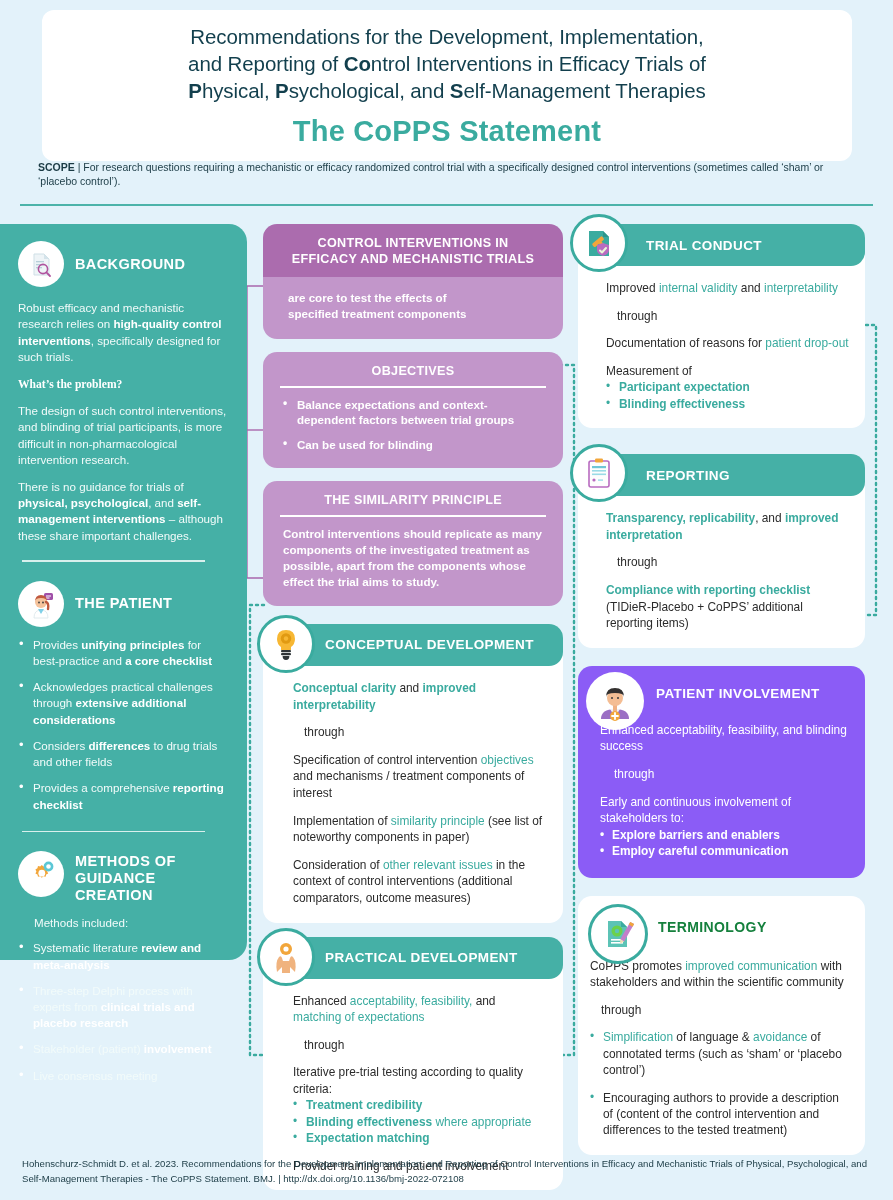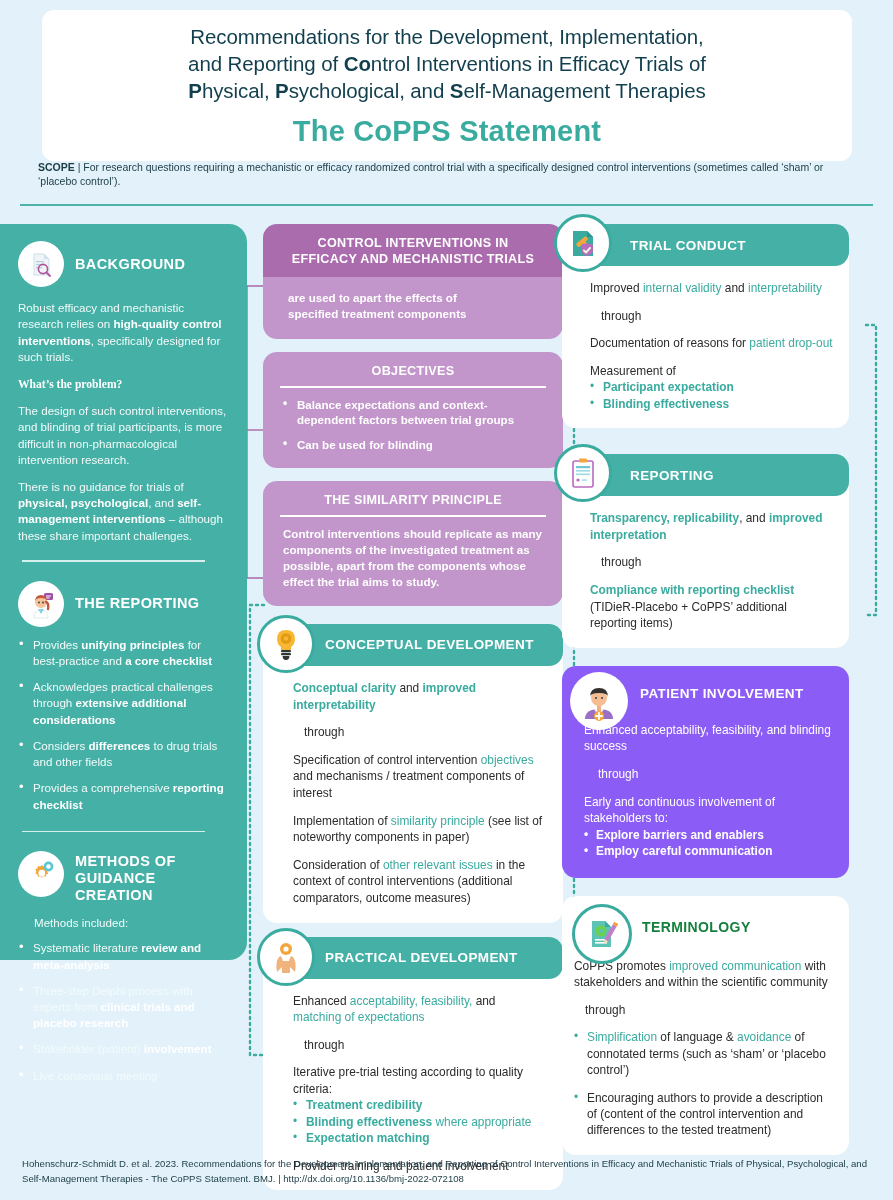--- a/index.html
+++ b/index.html
@@ -97,21 +97,21 @@
   .wbody p { margin-bottom: 11px; }
   .wbody p:last-child { margin-bottom: 0; }
   .wbody .through { padding-left: 11px; margin-bottom: 11px; }
   .tl { color: #3aab9f; font-weight: bold; }
   .tl-n { color: #3aab9f; }
   ul.tlist { list-style: none; margin: 0 0 11px 0; }
   ul.tlist li { position: relative; padding-left: 13px; line-height: 16.4px; }
   ul.tlist li::before { content: "\2022"; position: absolute; left: 0; top: -1px; color: #3aab9f; }
 
   
-  .right { position: absolute; left: 562px; top: 224px; width: 287px; }
+  .right { position: absolute; left: 578px; top: 224px; width: 287px; }
   .tealcard { position: relative; background: #8b5cf6; border-radius: 14px; margin-bottom: 14px; color: #fff; }
   .tealcard .thead { height: 56px; display: flex; align-items: center; padding-left: 78px; font-weight: bold; font-size: 13.5px; letter-spacing: 0.4px; }
   .tealcard .tbody { padding: 0 16px 18px 22px; font-size: 11.9px; line-height: 16.6px; }
   .tealcard .tbody p { margin-bottom: 11px; }
   .tealcard .tbody .through { padding-left: 14px; }
   ul.wlist { list-style: none; }
   ul.wlist li { position: relative; padding-left: 12px; font-weight: bold; line-height: 16.4px;}
   ul.wlist li::before { content: "\2022"; position: absolute; left: 0; top: -1px; }
   .badge-t { position: absolute; left: 8px; top: 6px; z-index: 3; }
 
@@ -193,21 +193,21 @@
           <rect x="21" y="9.5" width="3.5" height="1" fill="#fff"></rect>
           <path d="M9 30 q0-8 7-8 q7 0 7 8 z" fill="#ffffff" stroke="#dbe6ea" stroke-width=".8"></path>
           <path d="M13 21 h6 l-3 5 z" fill="#7fd0e8"></path>
           <circle cx="16" cy="14" r="6" fill="#f5c39c"></circle>
           <path d="M10 14 q0-7 6-7 q6 0 6 7 q0-4-6-4 q-6 0-6 4" fill="#c0593f"></path>
           <path d="M21 14 q3 1 2 7" fill="none" stroke="#c0593f" stroke-width="2.4" stroke-linecap="round"></path>
           <circle cx="14" cy="14.5" r="0.9" fill="#3a3a3a"></circle>
           <circle cx="18" cy="14.5" r="0.9" fill="#3a3a3a"></circle>
         </svg>
       </div>
-      <div class="lp-title">THE REPORTING</div>
+      <div class="lp-title">THE PATIENT</div>
     </div>
     <ul class="lp-list">
       <li><span>Provides </span><b>unifying principles</b><span> for best-practice and </span><b>a core checklist</b></li>
       <li><span>Acknowledges practical challenges through </span><b>extensive additional considerations</b></li>
       <li><span>Considers </span><b>differences</b><span> to drug trials and other fields</span></li>
       <li><span>Provides a comprehensive </span><b>reporting checklist</b></li>
     </ul>
     <div class="lp-sep" style="margin-top:18px;"></div>
 
     <div class="lp-head" style="margin-top:19px; align-items:flex-start;">
@@ -235,21 +235,21 @@
   </div>
 
   <div class="mid">
 
     <div class="pcard">
       <div class="phead">
         <div>CONTROL INTERVENTIONS IN</div>
         <div>EFFICACY AND MECHANISTIC TRIALS</div>
       </div>
       <div class="pbody">
-        <div>are used to apart the effects of</div>
+        <div>are core to test the effects of</div>
         <div>specified treatment components</div>
       </div>
     </div>
 
     <div class="pcard flat">
       <div class="phead">OBJECTIVES</div>
       <div class="hr"></div>
       <div class="pbody">
         <ul class="plist">
           <li>Balance expectations and context-dependent factors between trial groups</li>

